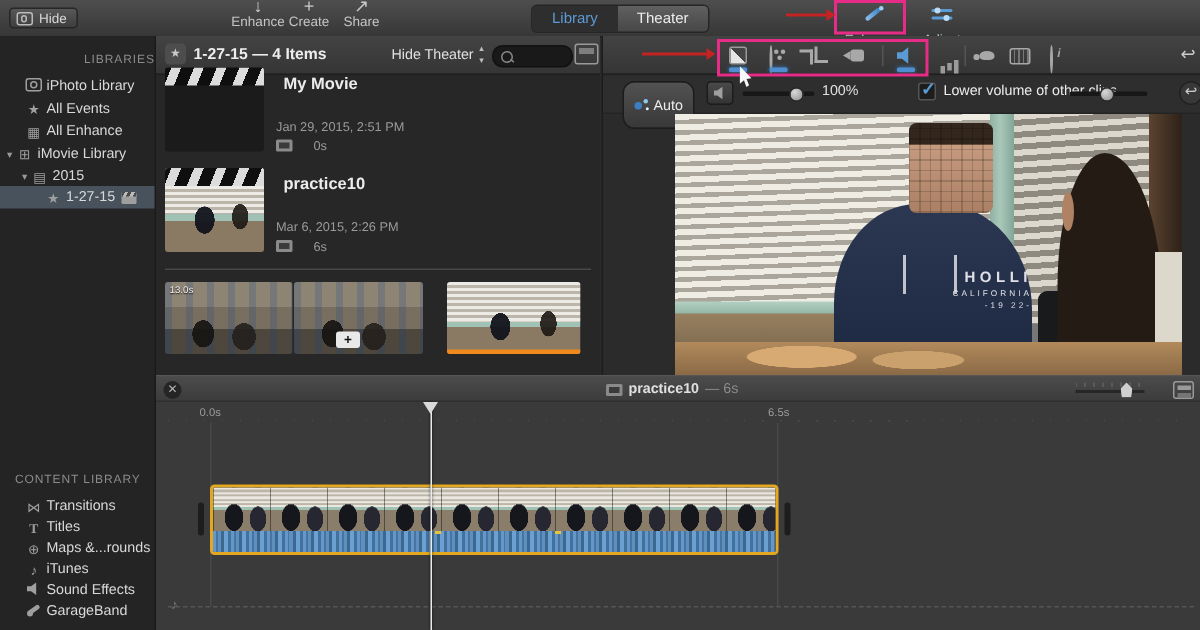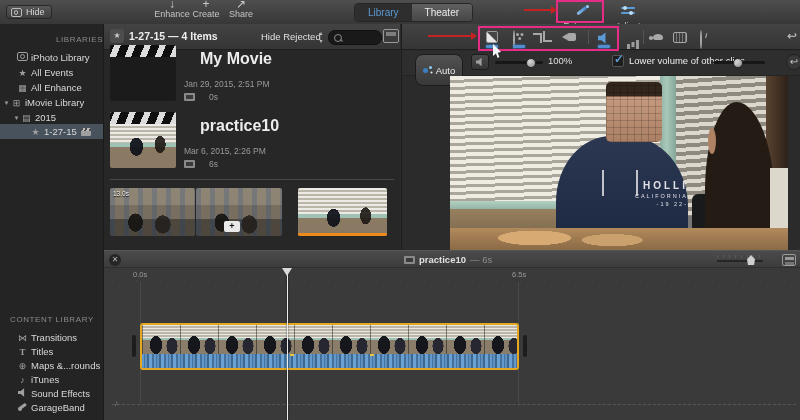--- a/index.html
+++ b/index.html
@@ -65,21 +65,21 @@
   .filter-lb{position:absolute;left:157px;top:7px;font-size:9.5px;color:#e0e0e0;}
   .stepper{position:absolute;left:213px;top:5px;width:8px;font-size:6px;line-height:8px;color:#bbb;text-align:center;}
   .searchpill{position:absolute;left:224px;top:6px;width:52px;height:13px;background:#191919;border-radius:7px;border:1px solid #111;}
   .ic-search{position:absolute;left:5px;top:2.5px;width:6px;height:6px;border:1px solid #8a8a8a;border-radius:50%;}
   .ic-search::after{content:"";position:absolute;left:5px;top:5px;width:3px;height:1px;background:#8a8a8a;transform:rotate(45deg);}
   .searchpill input{position:absolute;left:14px;top:0;width:34px;height:11px;background:transparent;border:0;color:#ddd;font-size:9px;outline:none;}
   .ic-monitor{position:absolute;left:279px;top:5px;width:14px;height:12px;border:1px solid #9a9a9a;border-radius:2px;}
   .ic-monitor::after{content:"";position:absolute;left:2px;top:2px;right:2px;height:4px;background:#9a9a9a;opacity:.7;}
   .clip-thumb{position:absolute;left:6px;width:66px;background:#1b1b1b;border-radius:2px;overflow:hidden;}
   .chev{height:12px;background:repeating-linear-gradient(112deg,#0f0f0f 0 4px,#dcdcdc 4px 10px,#0f0f0f 10px 14px);}
-  .cname{position:absolute;left:96px;font-size:16px;font-weight:bold;color:#ececec;}
+  .cname{position:absolute;left:85px;font-size:11px;font-weight:bold;color:#ececec;}
   .cdate{position:absolute;left:80px;font-size:8.5px;color:#9a9a9a;}
   .cdur{position:absolute;left:80px;font-size:8.5px;color:#9a9a9a;display:flex;align-items:center;gap:14px;}
   .ic-film{display:inline-block;width:11px;height:8px;background:#8a8a8a;border-radius:1px;position:relative;}
   .ic-film::after{content:"";position:absolute;left:2px;top:2px;width:7px;height:4px;background:#3a3a3a;}
   .divline{position:absolute;left:6px;width:284px;height:1px;background:#484848;}
   .scene{background:
      radial-gradient(ellipse 12px 15px at 30% 72%, rgba(22,20,18,.92) 60%, transparent 61%),
      radial-gradient(ellipse 13px 15px at 62% 76%, rgba(34,30,27,.88) 60%, transparent 61%),
      repeating-linear-gradient(90deg, rgba(66,88,118,.38) 0 5px, rgba(122,112,96,.22) 5px 14px),
      linear-gradient(180deg,#948a7a 0 35%,#786e60 35% 65%,#403b34 65% 100%);}
@@ -312,21 +312,21 @@
     <div class="srow" style="top:376px;padding-left:17px;">
       <span class="ic"><span class="ic-guitar"></span></span>
       <span>GarageBand</span>
     </div>
   </div>
 
   <div class="abs browser">
     <div class="phead">
       <div class="star-chip">★</div>
       <div class="btitle">1-27-15 — 4 Items</div>
-      <div class="filter-lb">Hide Rejected</div>
+      <div class="filter-lb">Hide Theater</div>
       <div class="stepper">
         <span>▴</span><br>
         <span>▾</span>
       </div>
       <div class="searchpill">
         <span class="ic-search"></span>
         <input value="" style="">
       </div>
       <div class="ic-monitor"></div>
     </div>

